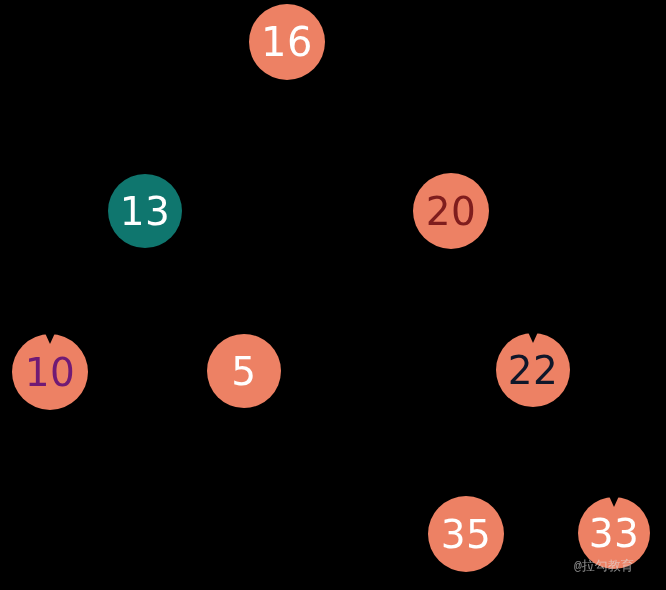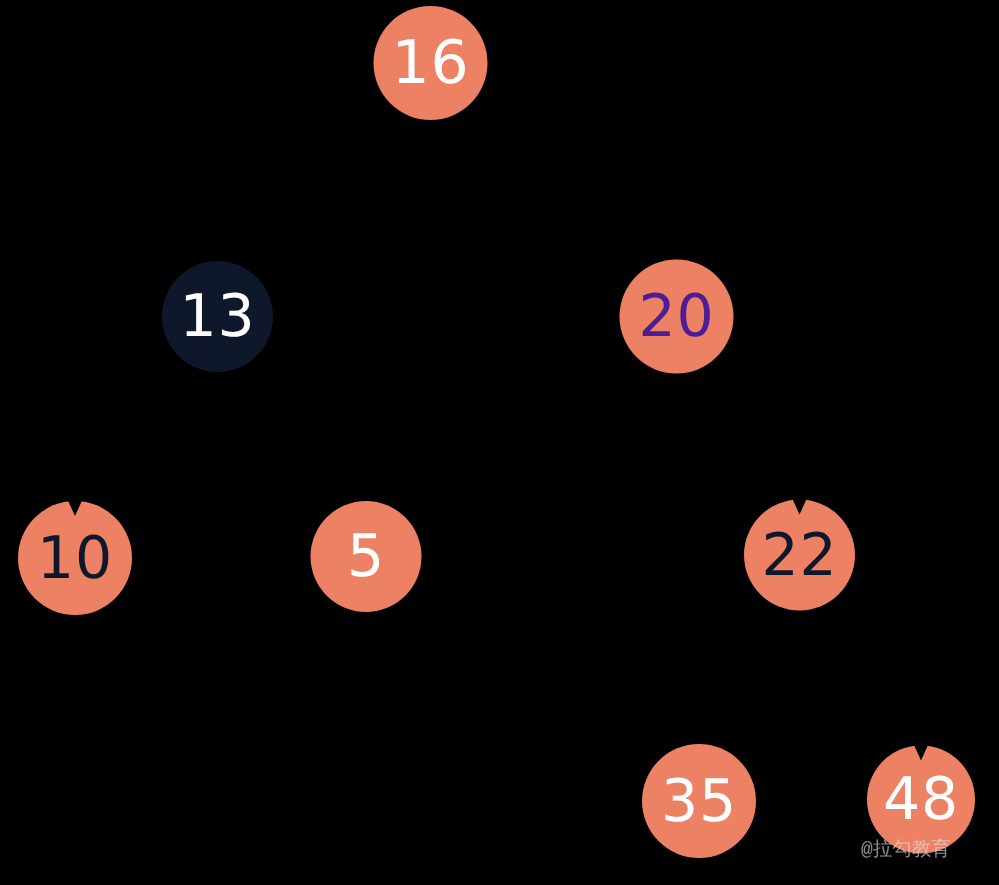--- a/index.html
+++ b/index.html
@@ -73,41 +73,41 @@
       <div class="edge" style="left: 145px; top: 211px; width: 186.938px; height: 2px; background: rgb(0, 0, 0); transform: rotate(120.543deg);"></div>
       <div class="edge" style="left: 145px; top: 211px; width: 188.152px; height: 2px; background: rgb(0, 0, 0); transform: rotate(58.2528deg);"></div>
       <div class="edge" style="left: 451px; top: 211px; width: 178.899px; height: 2px; background: rgb(0, 0, 0); transform: rotate(62.7188deg);"></div>
       <div class="edge" style="left: 533px; top: 370px; width: 177.158px; height: 2px; background: rgb(0, 0, 0); transform: rotate(112.222deg);"></div>
       <div class="edge" style="left: 533px; top: 370px; width: 182.016px; height: 2px; background: rgb(0, 0, 0); transform: rotate(63.5757deg);"></div>
     </div>
   <div id="node-layer">
       <div class="node" style="left: 249px; top: 4px; width: 76px; height: 76px; background: rgb(237, 129, 100);">
         <span class="node-label" style="font-size: 40px; color: rgb(255, 255, 255);">16</span>
       </div>
-      <div class="node" style="left: 108px; top: 174px; width: 74px; height: 74px; background: #0f172a;">
+      <div class="node" style="left: 108px; top: 174px; width: 74px; height: 74px; background: #0f766e;">
         <span class="node-label" style="font-size: 39px; color: rgb(255, 255, 255);">13</span>
       </div>
       <div class="node" style="left: 413px; top: 173px; width: 76px; height: 76px; background: rgb(237, 129, 100);">
-        <span class="node-label" style="font-size: 39px; color: #4c1d95;">20</span>
+        <span class="node-label" style="font-size: 39px; color: #7f1d1d;">20</span>
       </div>
       <div class="node" style="left: 12px; top: 334px; width: 76px; height: 76px; background: rgb(237, 129, 100);">
-        <span class="node-label" style="font-size: 39px; color: #0f172a;">10</span>
+        <span class="node-label" style="font-size: 39px; color: #701a75;">10</span>
         <span class="node-notch" style="border-top-color: rgb(0, 0, 0);"></span>
       </div>
       <div class="node" style="left: 207px; top: 334px; width: 74px; height: 74px; background: rgb(237, 129, 100);">
         <span class="node-label" style="font-size: 39px; color: rgb(255, 255, 255);">5</span>
       </div>
       <div class="node" style="left: 496px; top: 333px; width: 74px; height: 74px; background: rgb(237, 129, 100);">
         <span class="node-label" style="font-size: 39px; color: #0f172a;">22</span>
         <span class="node-notch" style="border-top-color: rgb(0, 0, 0);"></span>
       </div>
       <div class="node" style="left: 428px; top: 496px; width: 76px; height: 76px; background: rgb(237, 129, 100);">
         <span class="node-label" style="font-size: 39px; color: rgb(255, 255, 255);">35</span>
       </div>
       <div class="node" style="left: 578px; top: 497px; width: 72px; height: 72px; background: rgb(237, 129, 100);">
-        <span class="node-label" style="font-size: 39px; color: rgb(255, 255, 255);">48</span>
+        <span class="node-label" style="font-size: 39px; color: rgb(255, 255, 255);">33</span>
         <span class="node-notch" style="border-top-color: rgb(0, 0, 0);"></span>
       </div>
     </div>
 
   <div class="watermark" style="left: 574px; top: 560px;">@拉勾教育</div>
 
 </div>
 
 </body></html>

